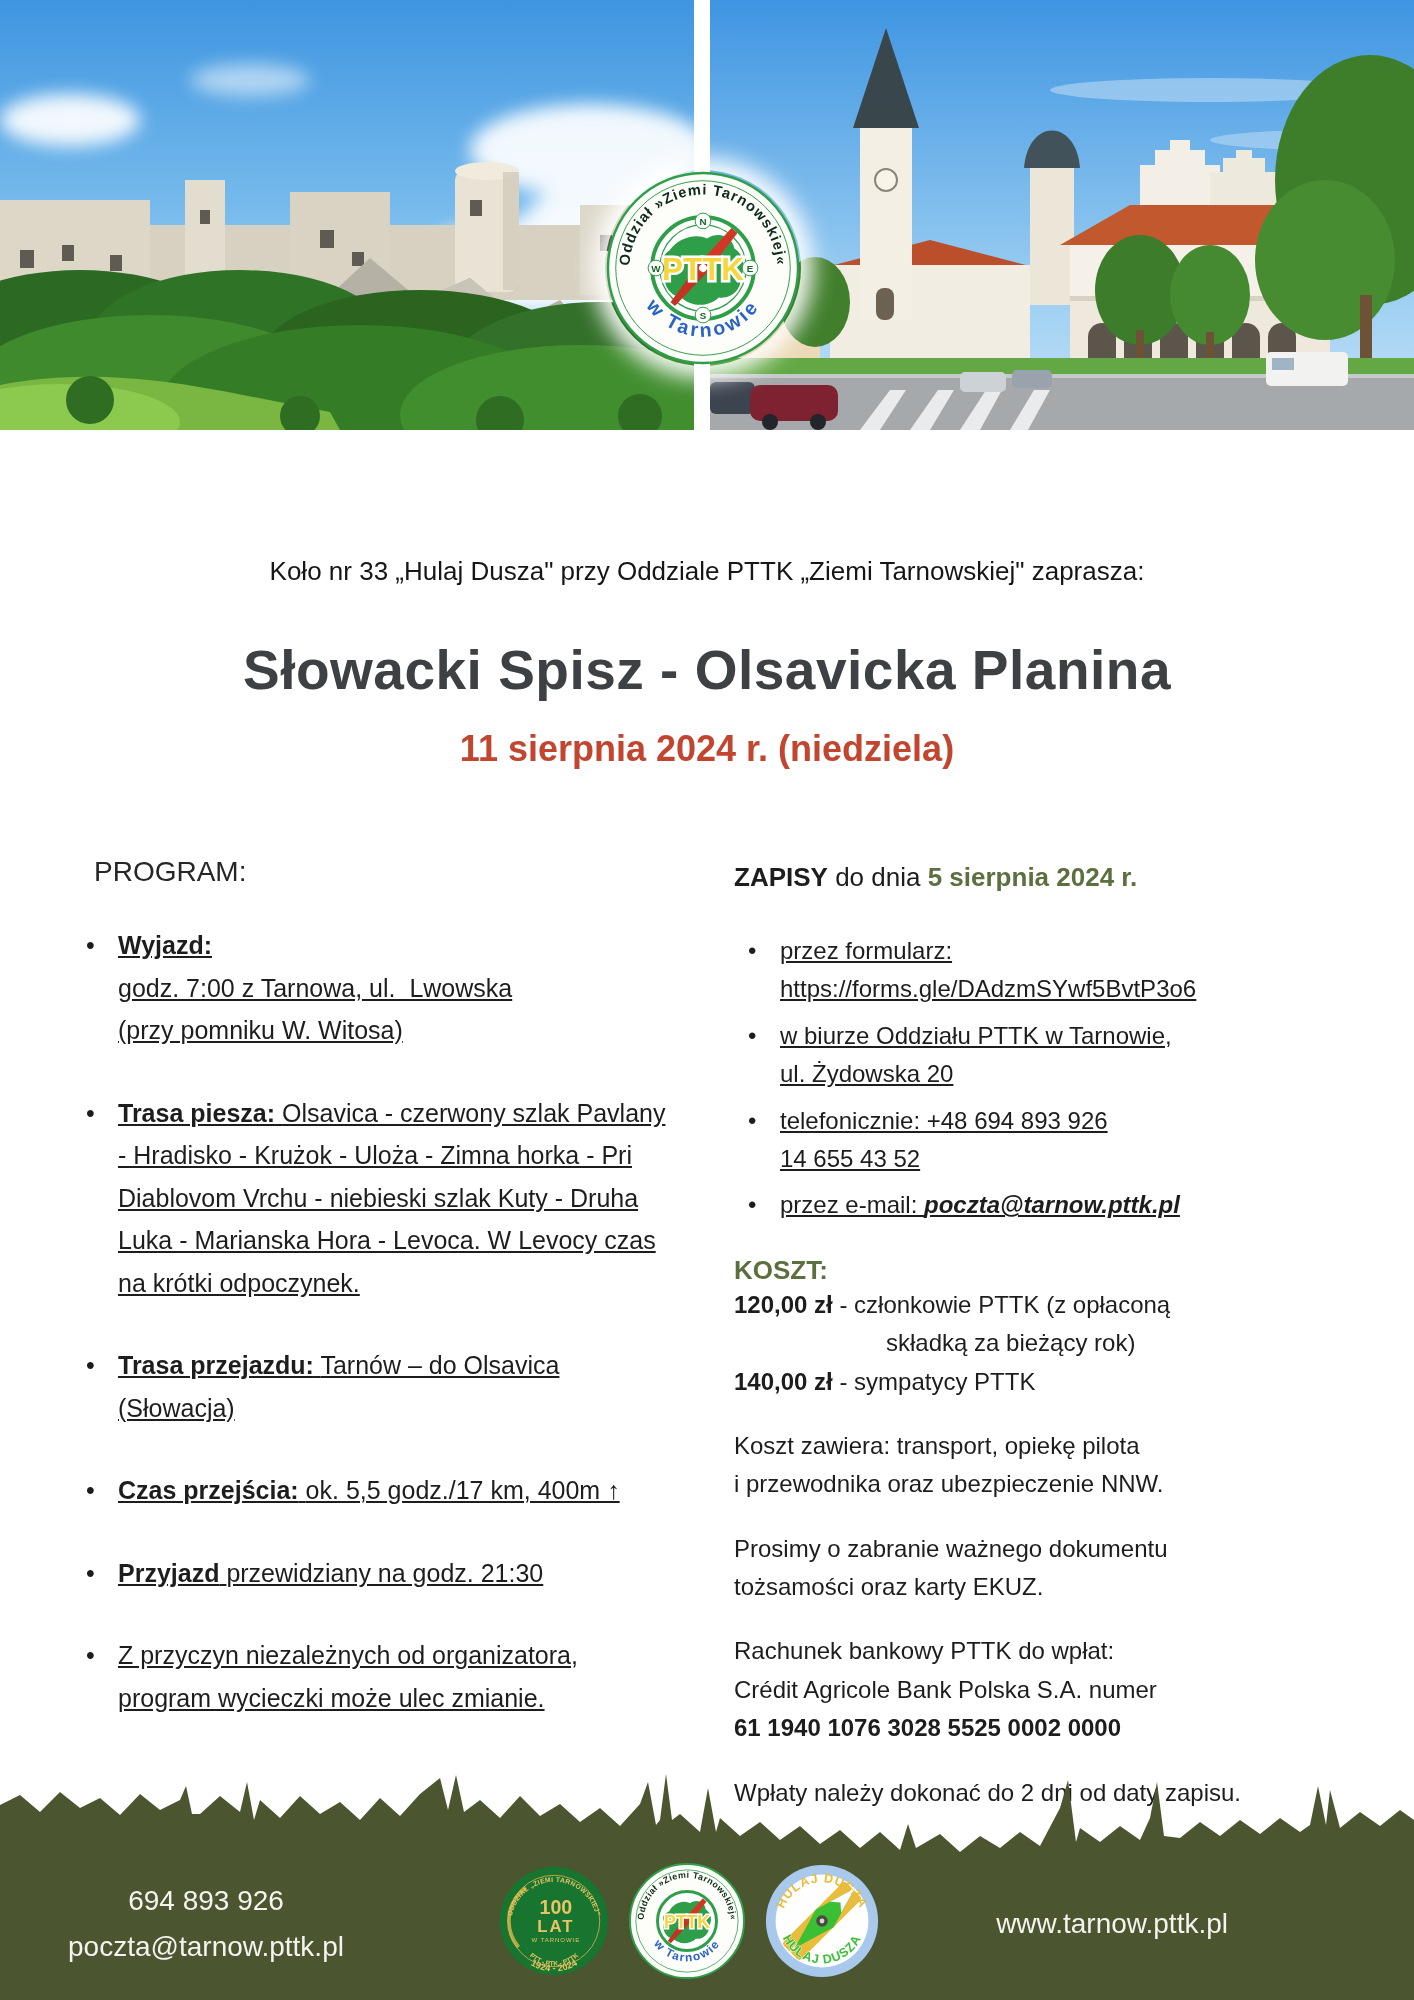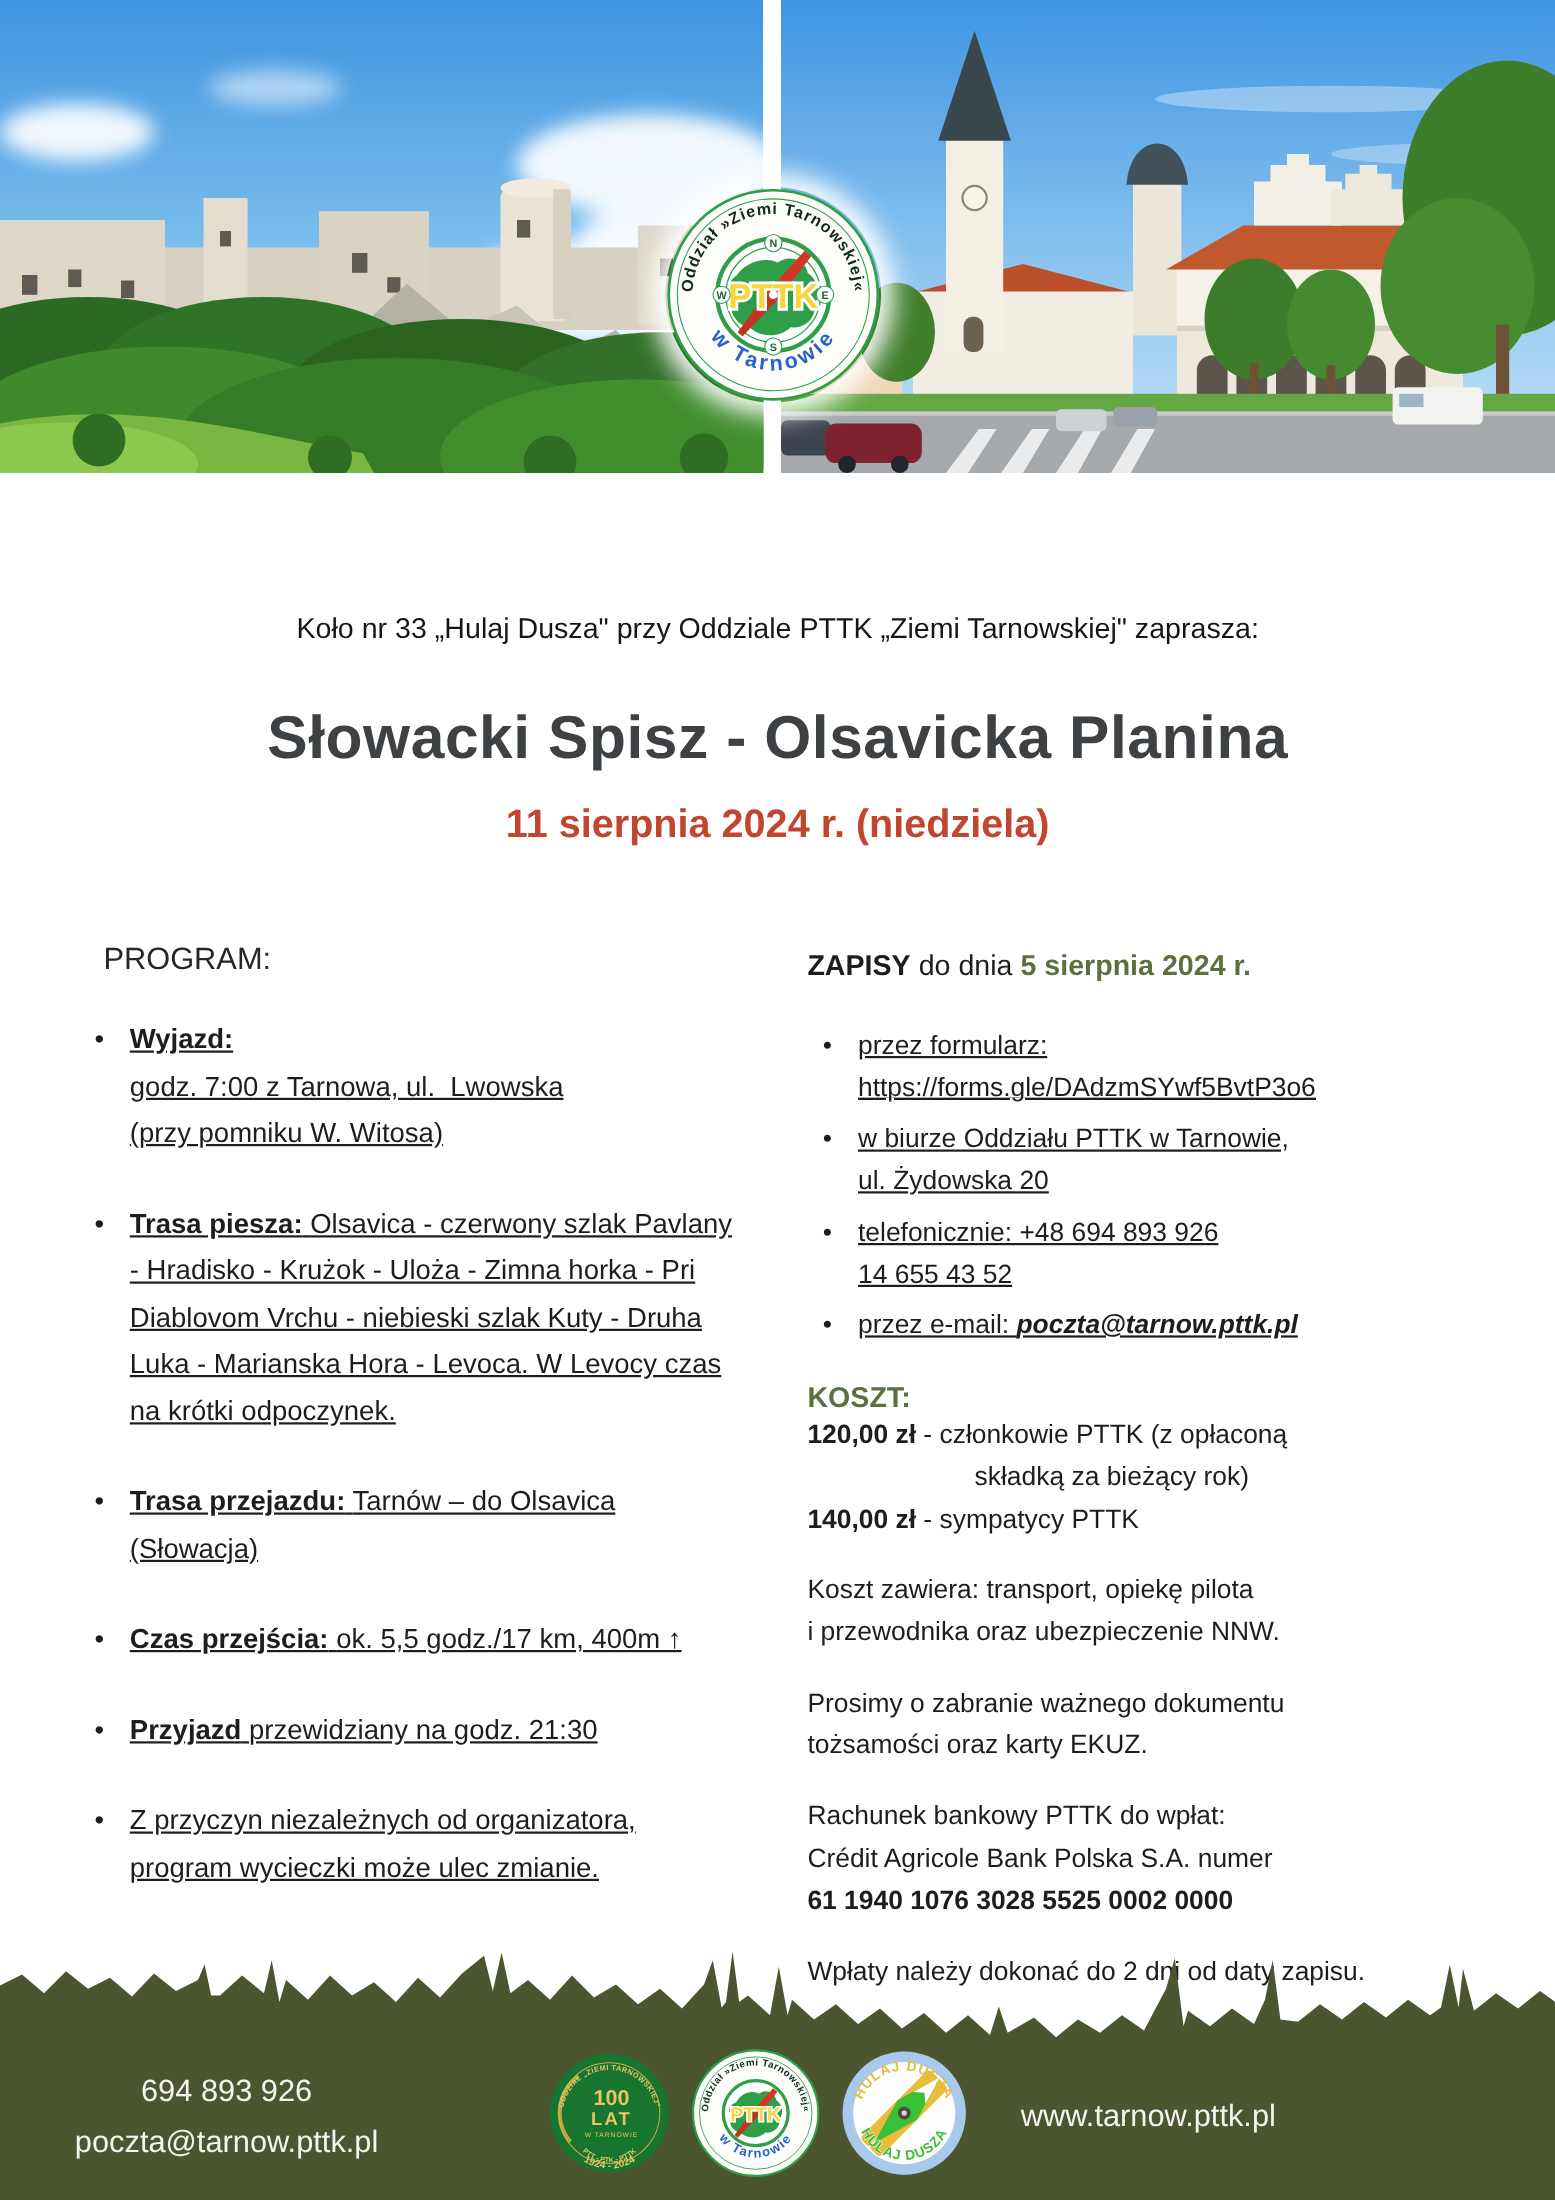--- a/index.html
+++ b/index.html
@@ -37,21 +37,21 @@
   .form-link{color:#1d1d1d;text-decoration:underline;cursor:pointer;}
   .koszt-heading{font-size:26px;font-weight:700;margin-top:30px;}
   .koszt-row{font-size:24px;line-height:1.6;}
   .koszt-cont{font-size:24px;line-height:1.6;padding-left:152px;}
   .para{font-size:24px;line-height:1.6;margin:26px 0 0 0;}
   .footer{position:absolute;top:1770px;left:0;width:1414px;height:230px;}
   .footer .torn{position:absolute;top:0;left:0;}
   .contact{position:absolute;left:36px;top:108px;width:340px;text-align:center;
            color:#f4f4ee;font-size:28px;line-height:1.65;}
   .logos{position:absolute;left:498px;top:92px;display:flex;align-items:center;gap:18px;}
-  .website{position:absolute;left:928px;top:138px;width:300px;text-align:left;
+  .website{position:absolute;left:928px;top:138px;width:300px;text-align:right;
            color:#f4f4ee;font-size:28px;}
 </style>
 </head>
 <body>
 
 <div>
 
   <div class="photos">
     <svg class="photo-left" viewBox="0 0 694 430" preserveAspectRatio="none">
       <defs>

